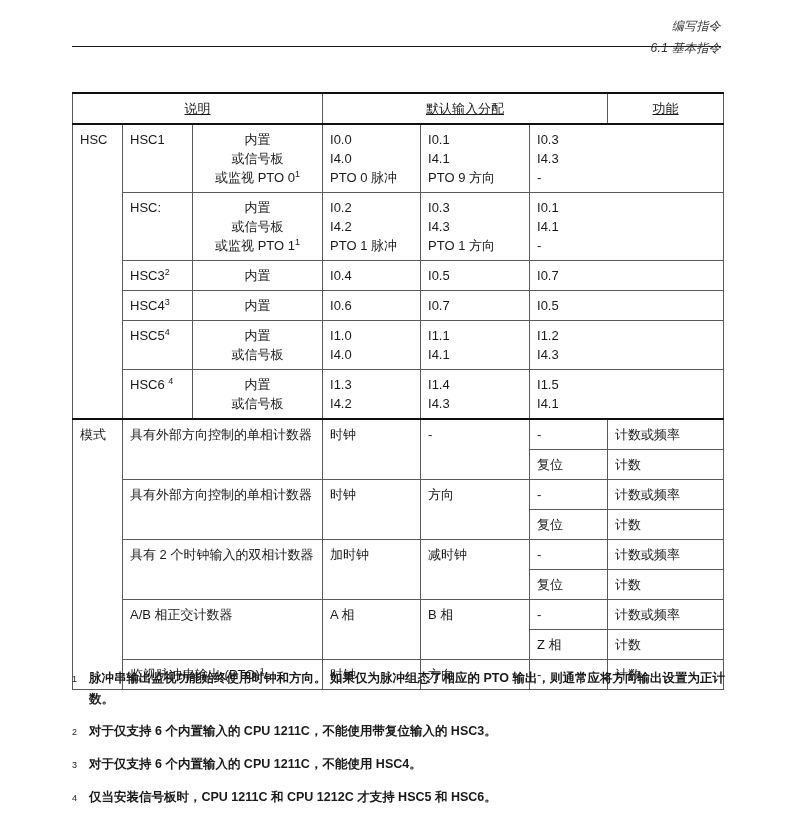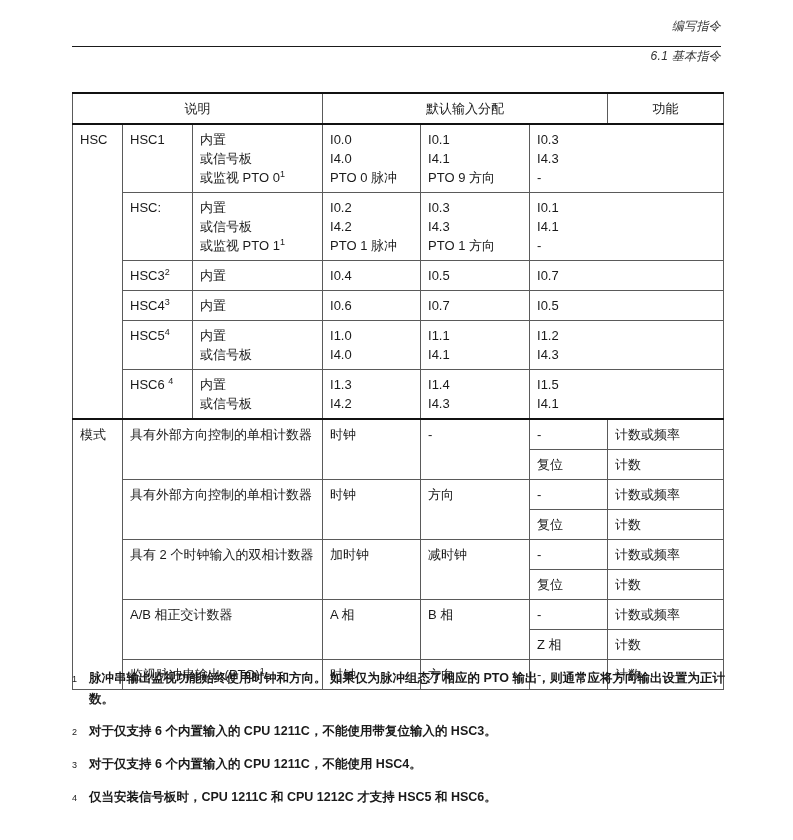--- a/index.html
+++ b/index.html
@@ -66,23 +66,24 @@
     border-top: 2px solid #111;
     border-left: 1px solid #5a5a5a;
     border-right: 1px solid #5a5a5a;
     border-bottom: 1px solid #5a5a5a;
   }
   thead th {
     text-align: center;
     border-bottom: 2px solid #111 !important;
     padding-top: 6px;
     padding-bottom: 6px;
+    text-decoration: underline;
   }
   thead th.first-hdr { border-top: none; }
-  .c-right { text-align: left; }
+  .c-right { text-align: center; }
 
   sup {
     font-size: 9px;
     vertical-align: super;
     line-height: 0;
   }
 
   .stackcell { line-height: 19px; }
   .stackcell div { white-space: nowrap; }
 
@@ -122,21 +123,21 @@
   }
   .fn-txt { flex: 1 1 auto; font-weight: bold; }
 </style>
 </head>
 <body>
 
 <div class="page-header">
   <div class="hdr-line">编写指令</div>
 </div>
 <div class="header-rule"></div>
-<div class="page-header hdr-line2" style="top:48px;">
+<div class="page-header hdr-line2" style="top:40px;">
   <div class="hdr-line">6.1 基本指令</div>
 </div>
 
 <div class="table-wrap">
   <table class="spec">
     <colgroup>
       <col style="width:50px">
       <col style="width:70px">
       <col style="width:130px">
       <col style="width:98px">

